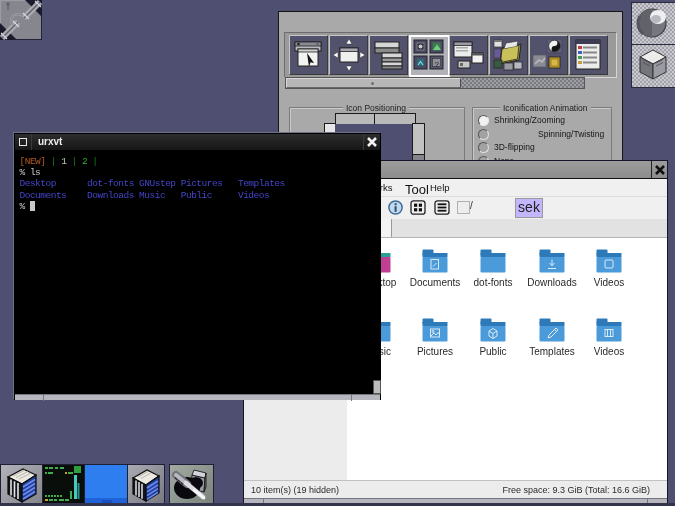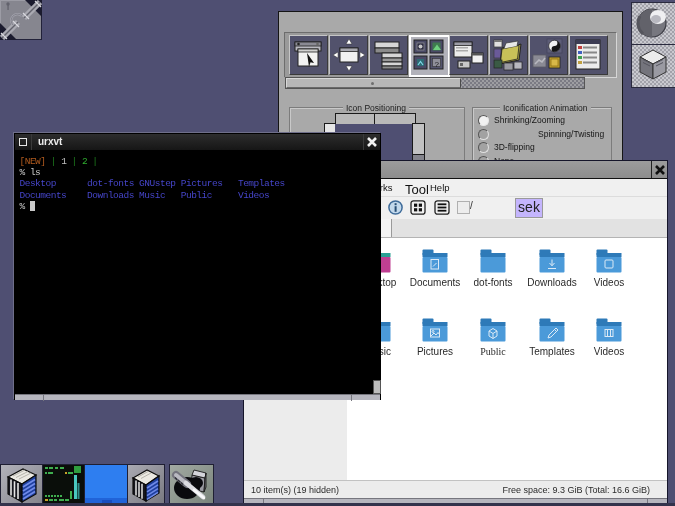--- a/index.html
+++ b/index.html
@@ -270,21 +270,21 @@
           <rect x="1.5" y="5" width="25" height="4" fill="#2e7ab8"></rect>
           <rect x="1.5" y="9" width="25" height="15.5" rx="1" fill="#4b9ad9"></rect>
           <g stroke="#dceaf6" fill="none" stroke-width="1">
             <rect x="9.5" y="12" width="9" height="8"></rect>
             <circle cx="12" cy="14.5" r="1"></circle>
             <path d="M10 19 l3-3 2 2 2-2.5 1.5 2"></path>
           </g>
         </svg>
       <div class="flb">Pictures</div>
     </div>
-    <div class="fl" style="left:220px;top:156px;font-family:Liberation Serif, serif;">
+    <div class="fl" style="left:220px;top:156px;">
       <svg width="28" height="26" viewBox="0 0 28 26">
           <rect x="1.5" y="1.5" width="11" height="6" rx="1" fill="#2e7ab8"></rect>
           <rect x="1.5" y="5" width="25" height="4" fill="#2e7ab8"></rect>
           <rect x="1.5" y="9" width="25" height="15.5" rx="1" fill="#4b9ad9"></rect>
           <g stroke="#dceaf6" fill="none" stroke-width="1">
             <path d="M10 14 l4-2.5 4 2.5 v5 l-4 2.5 -4 -2.5 z M10 14 l4 2.5 4 -2.5 M14 16.5 v5"></path>
           </g>
         </svg>
       <div class="flb">Public</div>
     </div>

